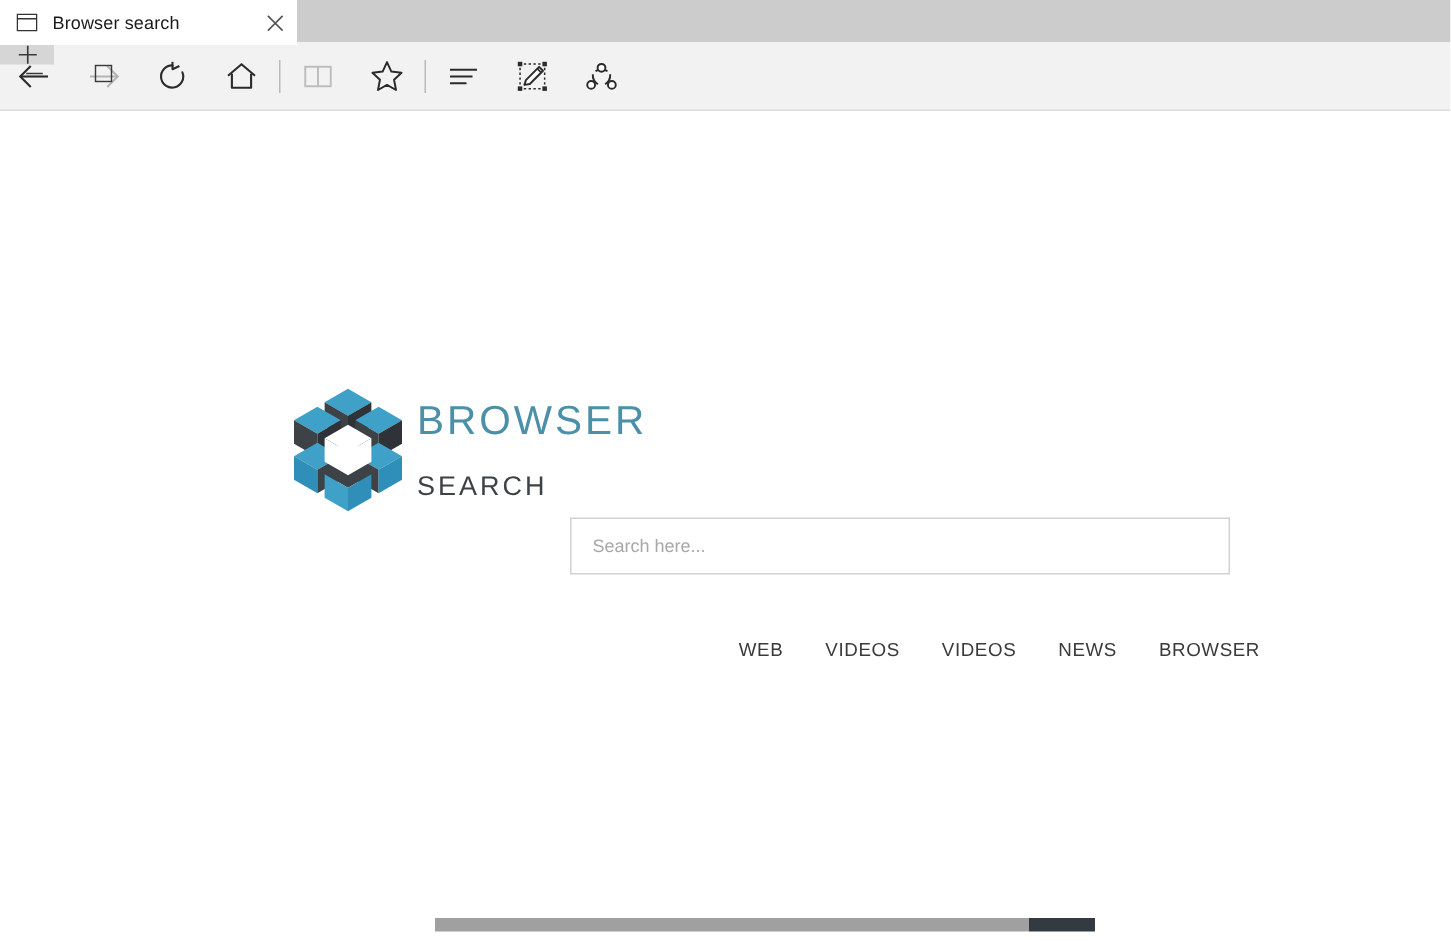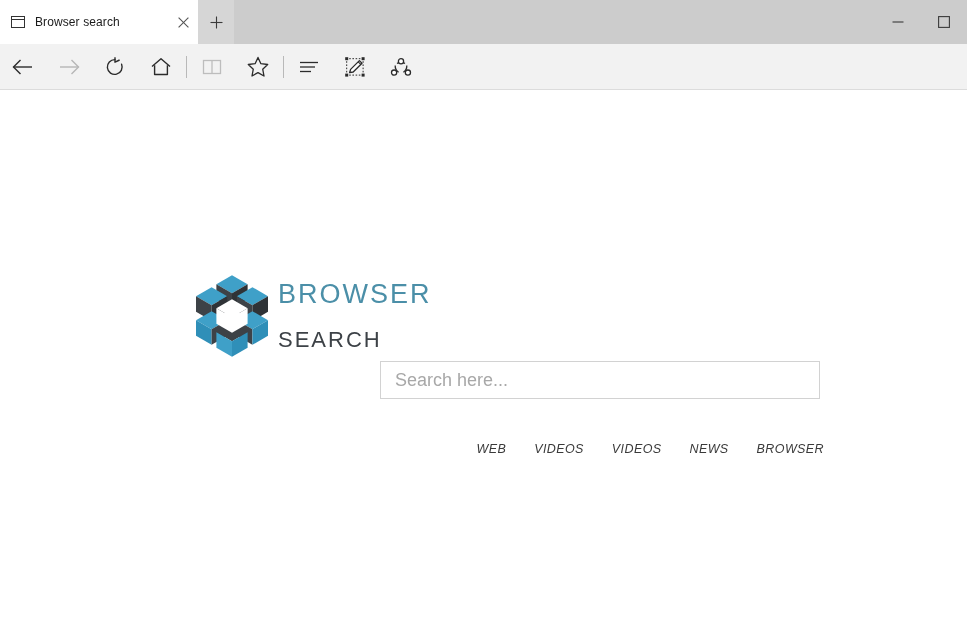--- a/index.html
+++ b/index.html
@@ -10,25 +10,26 @@
     width: 967px;
     height: 627px;
     overflow: hidden;
     font-family: "Liberation Sans", sans-serif;
     background: #ffffff;
     -webkit-font-smoothing: antialiased;
   }
 
   
   .titlebar {
-    height: 44px;
+    height: 28px;
     background: #cccccc;
     display: flex;
     align-items: stretch;
     position: relative;
+    flex-direction: column;
   }
   .tab {
     width: 198px;
     background: #ffffff;
     display: flex;
     align-items: center;
     padding: 0 0 0 10px;
     box-sizing: border-box;
     position: relative;
   }
@@ -148,21 +149,21 @@
   }
   .logo-line1 {
     font-size: 27px;
     letter-spacing: 2.0px;
     color: #4b8fa8;
     font-family: "Liberation Sans", sans-serif;
     font-weight: 400;
     display: block;
   }
   .logo-line2 {
-    font-size: 22px;
+    font-size: 18px;
     letter-spacing: 2.0px;
     color: #3d4247;
     font-family: "Liberation Sans", sans-serif;
     font-weight: 400;
     display: block;
     margin-top: 21px;
   }
   .searchbox {
     position: absolute;
     left: 380px;
@@ -173,39 +174,38 @@
     border: 1px solid #d2d2d2;
     background: #ffffff;
     display: flex;
     align-items: center;
     padding: 0 12px;
   }
   .searchbox input {
     border: 0;
     outline: 0;
     width: 100%;
-    font-size: 18px;
+    font-size: 12px;
     color: #444444;
     font-family: "Liberation Sans", sans-serif;
     background: transparent;
   }
   .searchbox input::placeholder {
     color: #a8a8a8;
   }
   .navlinks {
     position: absolute;
-    left: 384px;
+    left: 400px;
     top: 352px;
     width: 440px;
     display: flex;
     justify-content: flex-end;
     gap: 28px;
     padding-right: 0px;
     box-sizing: border-box;
-    font-style: italic;
   }
   .navlink {
     font-size: 12.5px;
     color: #3a3a3a;
     letter-spacing: 0.4px;
     text-decoration: none;
     white-space: nowrap;
   }
 
   

